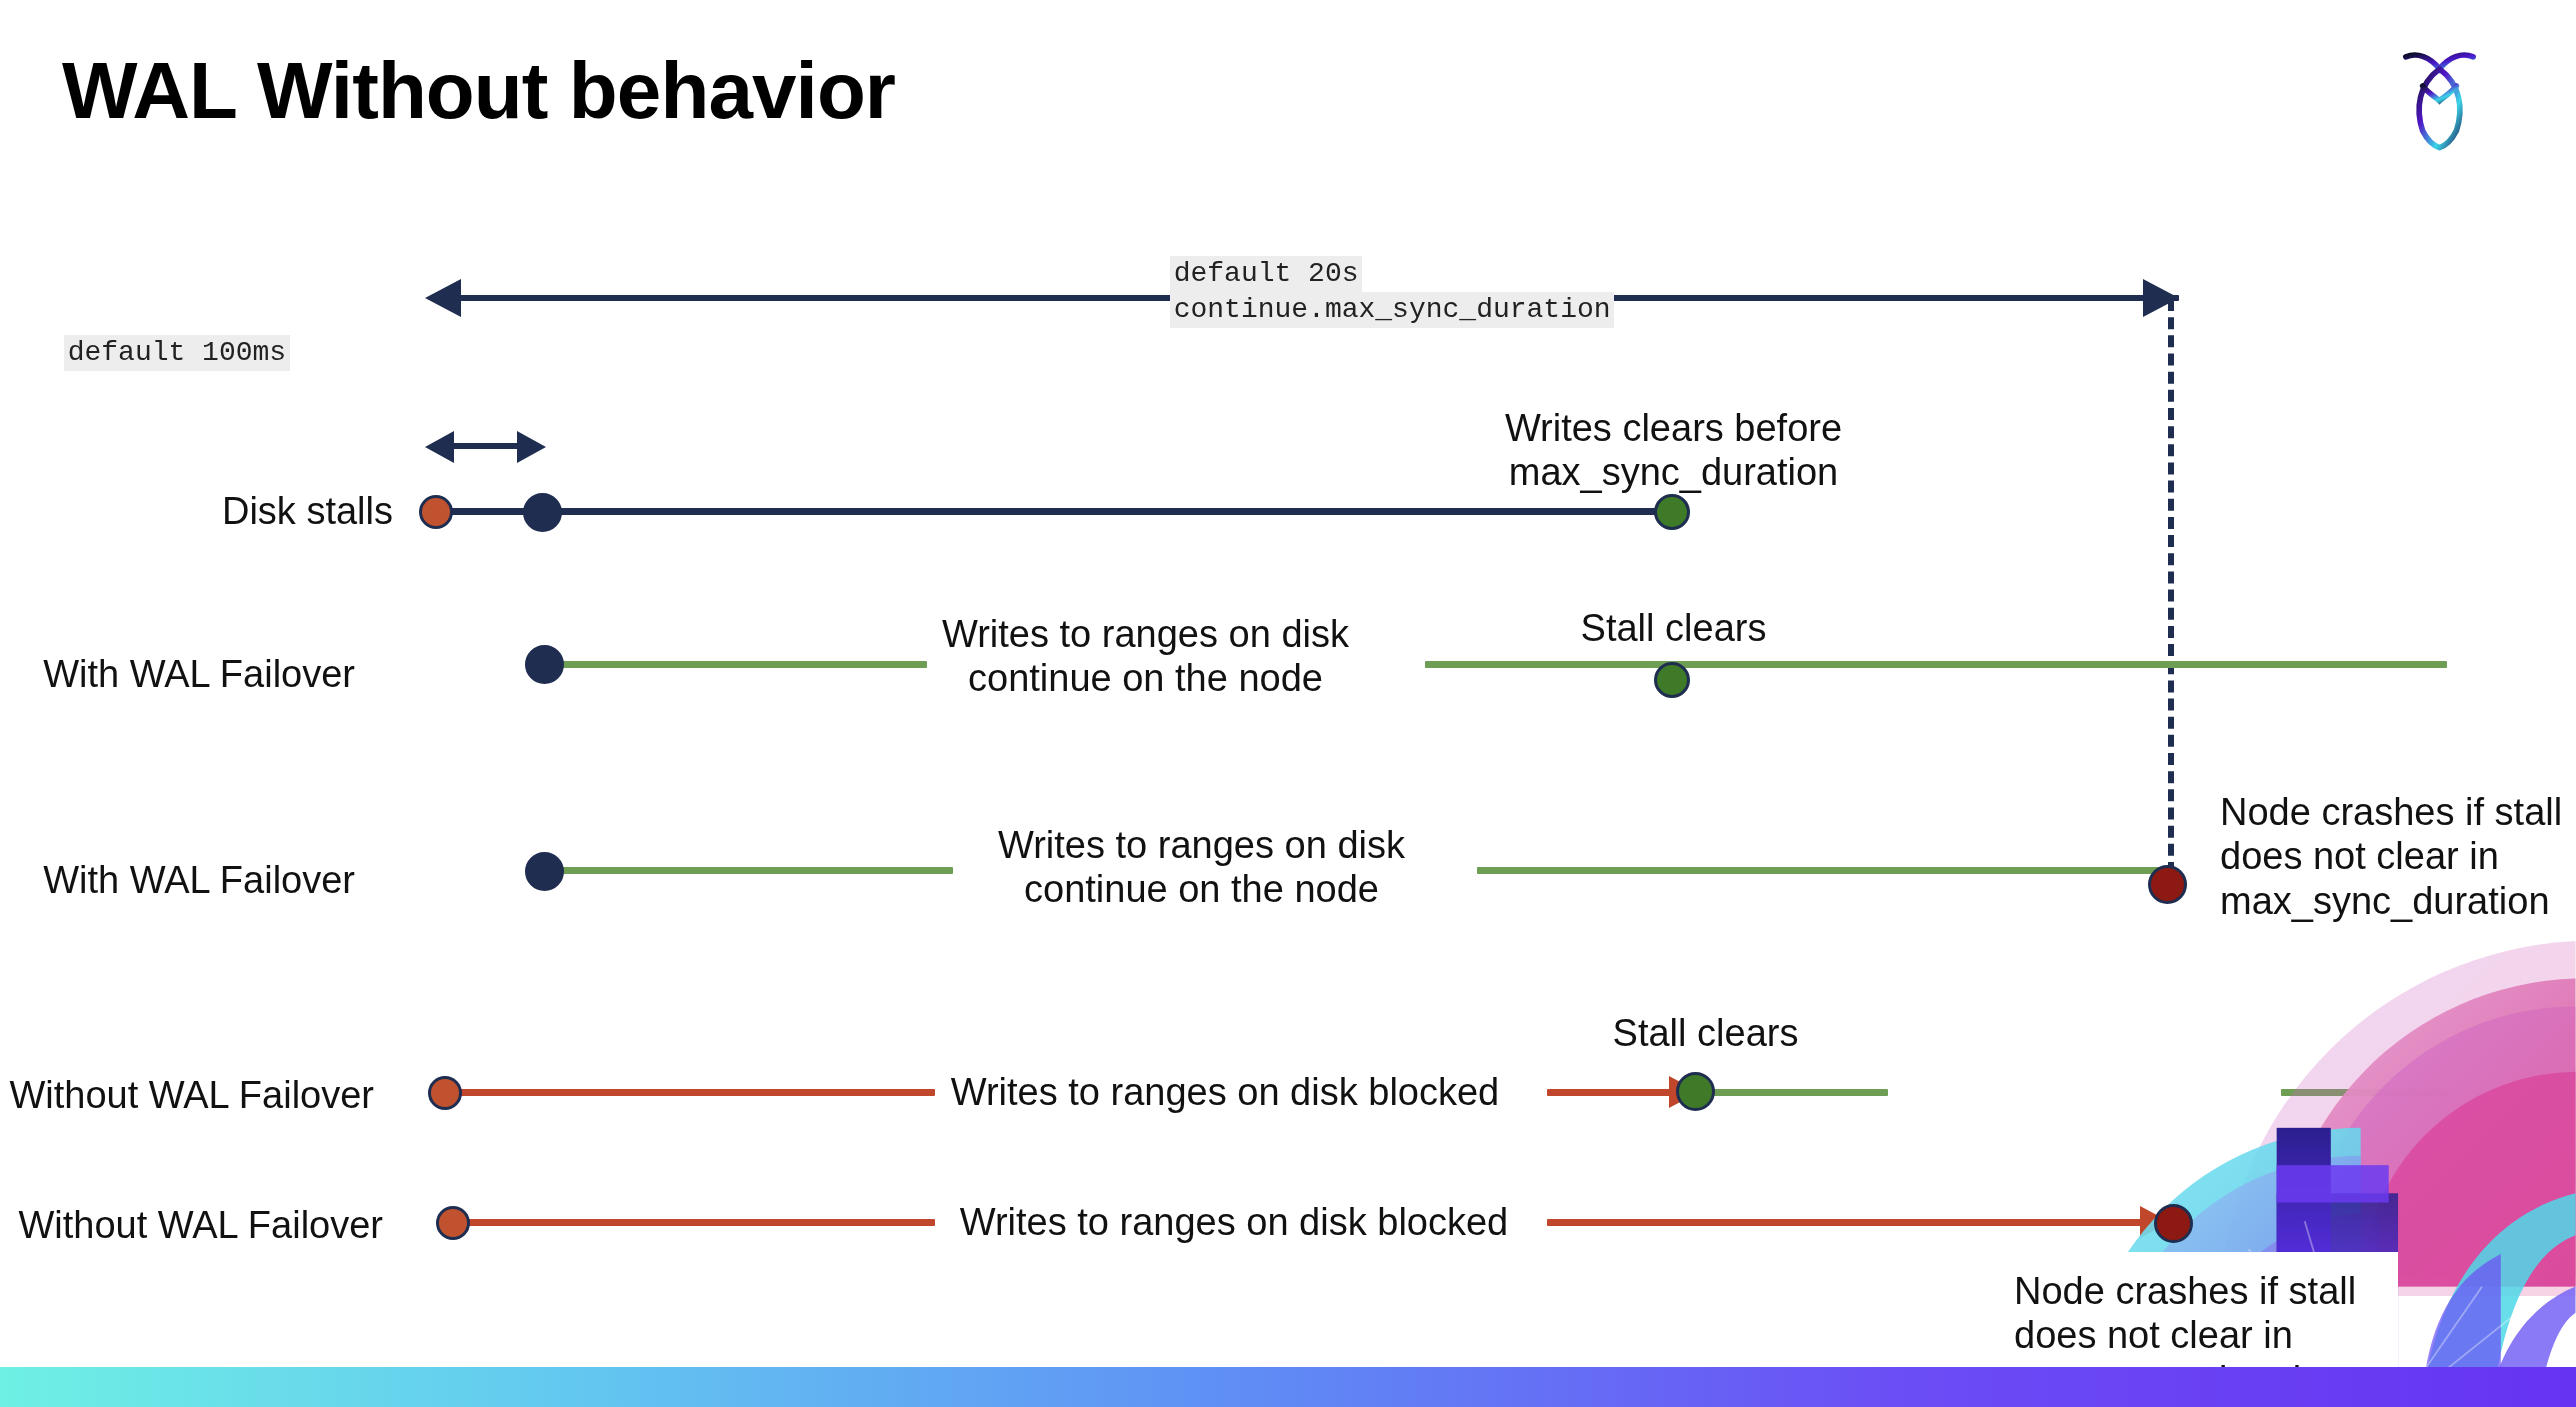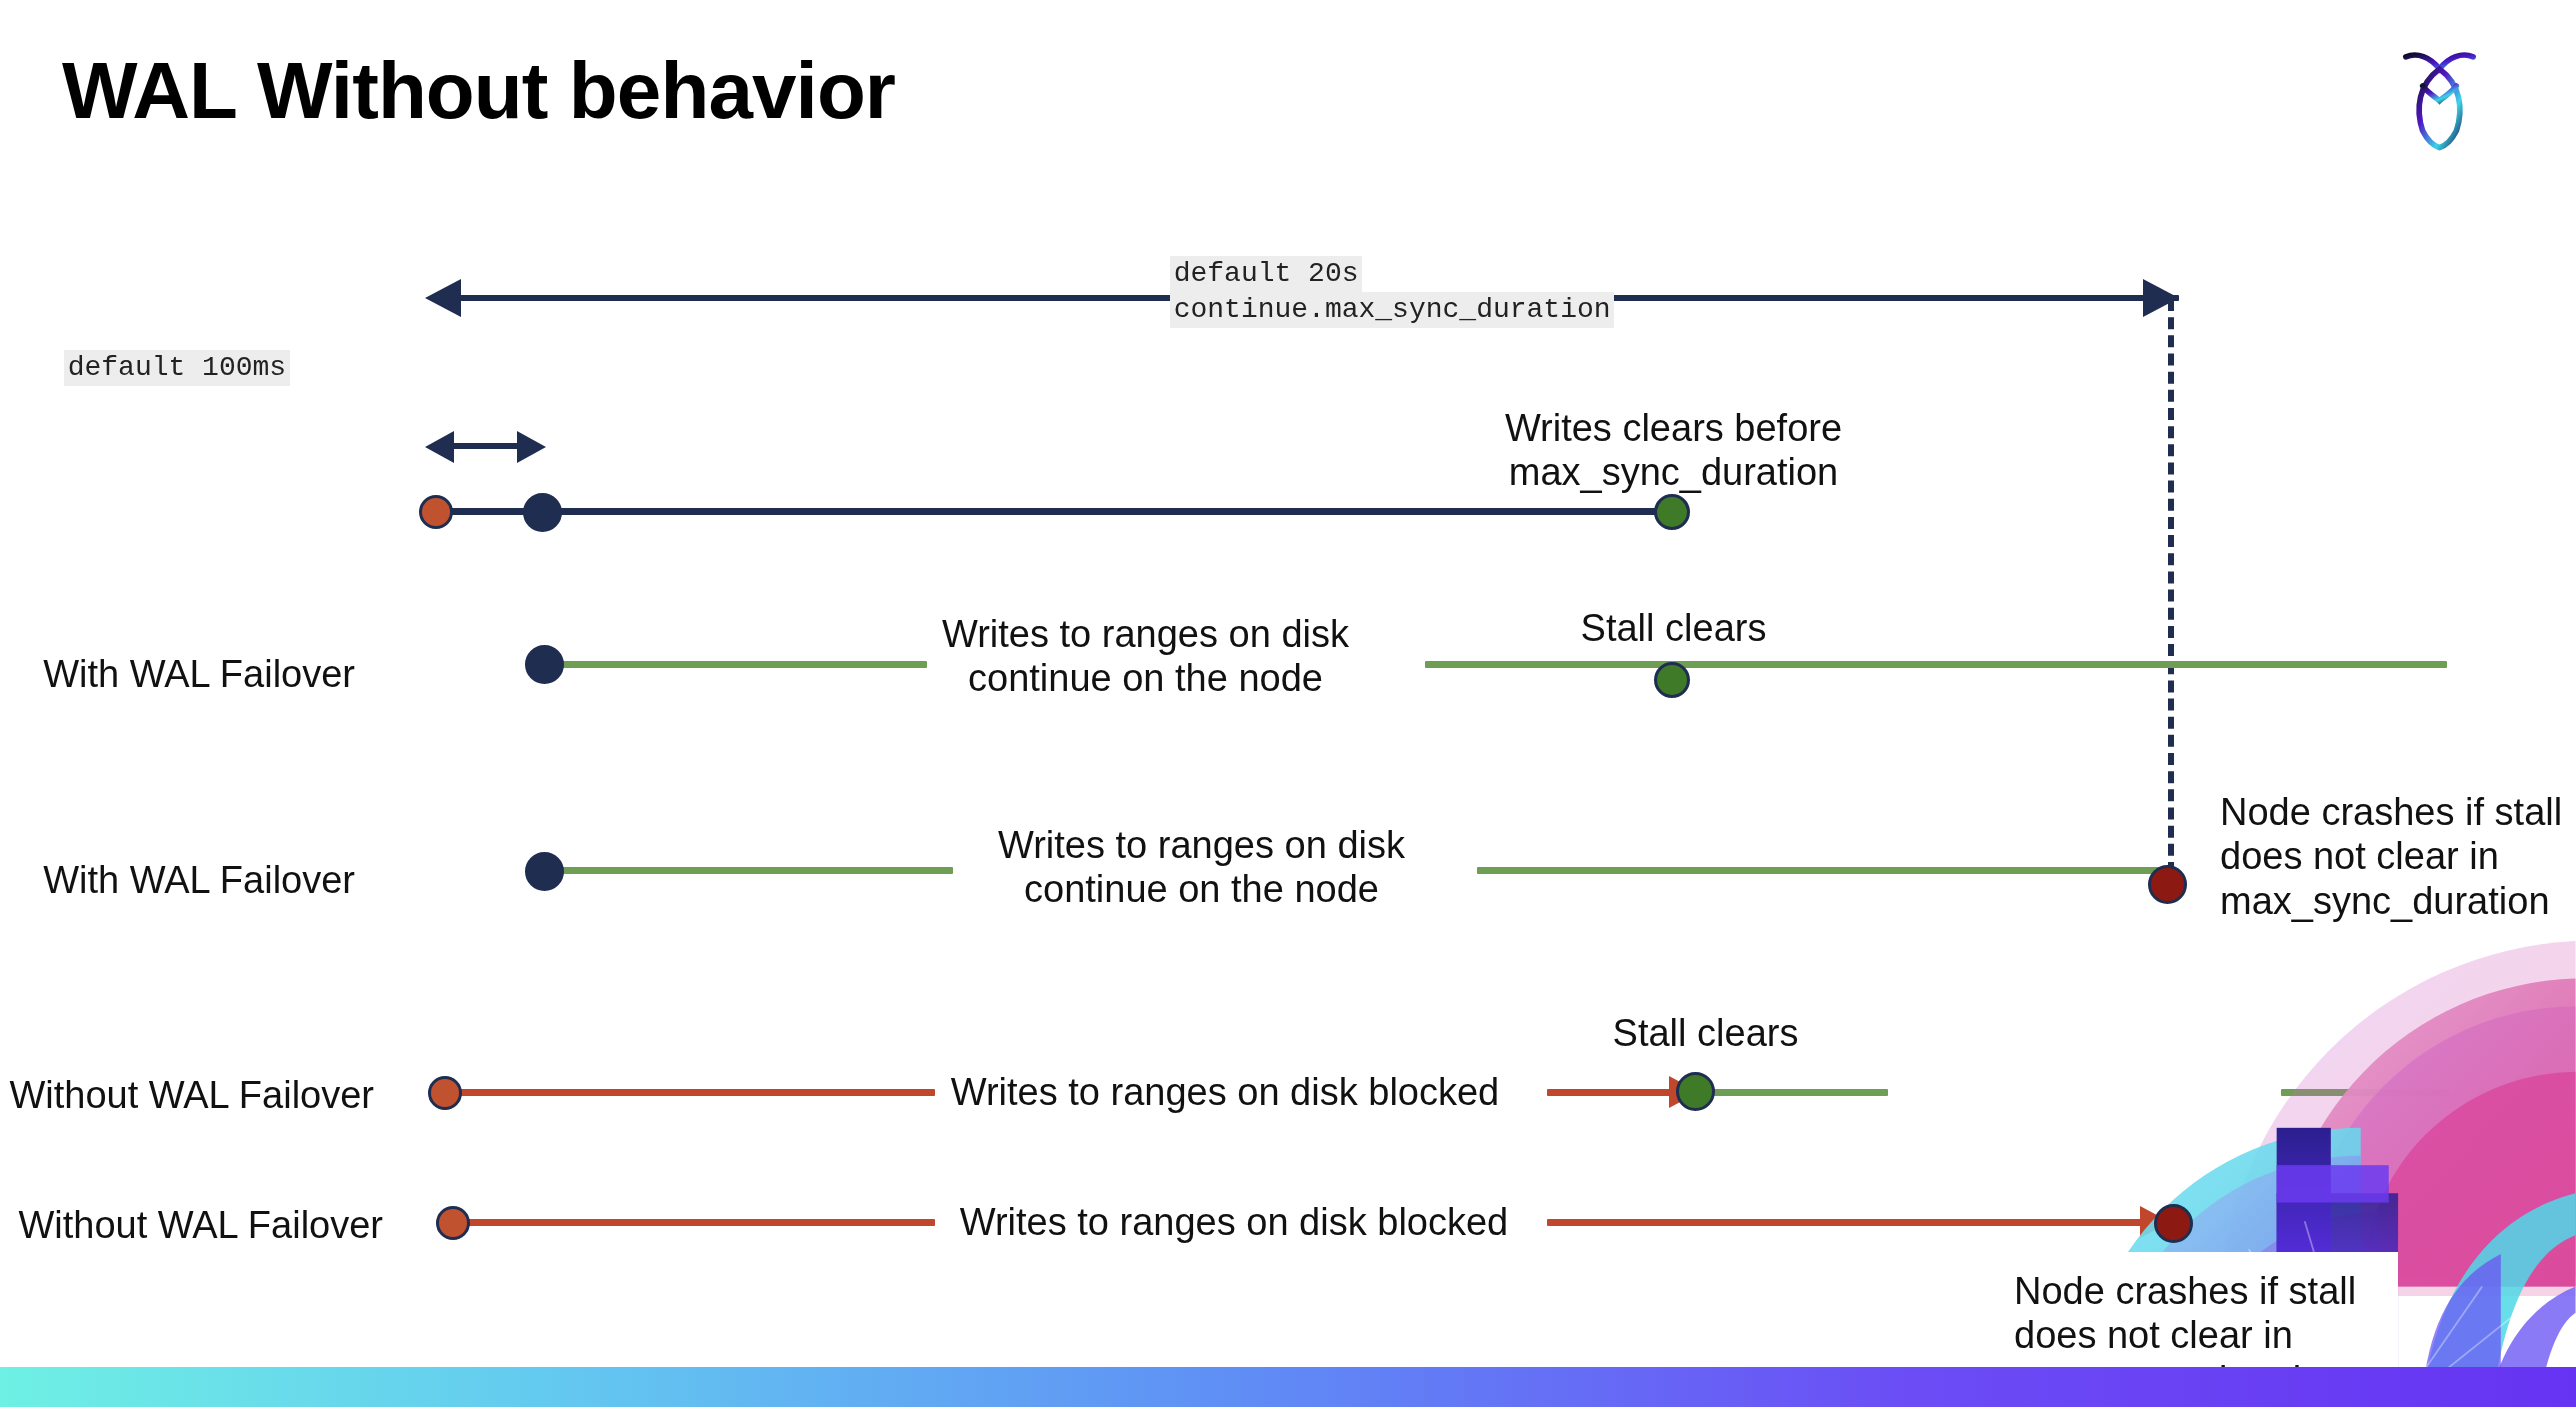--- a/index.html
+++ b/index.html
@@ -121,28 +121,29 @@
   <div class="abs hline navy" style="left:459px;top:295px;width:1720px;height:5.6px;"></div>
   <div class="abs ah ah-right" style="left:2143px;top:279px;"></div>
 
   <div class="abs codeblock" style="left:1142px;top:256px;">
     <span class="code">default 20s</span>
     <span class="code">continue.max_sync_duration</span>
   </div>
 
   <div class="abs vdash" style="left:2168px;top:299px;height:575px;"></div>
 
-  <div class="abs codeblock" style="left:36px;top:350px;">
+  <div class="abs codeblock" style="left:36px;top:335px;">
     <span class="code">default 100ms</span>
   </div>
 
   <div class="abs ah ah-left-sm" style="left:425px;top:431px;"></div>
   <div class="abs hline navy" style="left:452px;top:443px;width:67px;height:5.6px;"></div>
   <div class="abs ah ah-right-sm" style="left:517px;top:431px;"></div>
 
+  <div class="abs rowlabel" style="left:0px;top:490px;width:393px;">Disk stalls</div>
 
   <div class="abs hline navy" style="left:435px;top:508px;width:1249px;"></div>
   <div class="abs dot dot-orange" style="left:419px;top:495px;width:34px;height:34px;"></div>
   <div class="abs dot dot-navy" style="left:523px;top:493px;width:39px;height:39px;"></div>
   <div class="abs dot dot-green" style="left:1654px;top:494px;width:36px;height:36px;"></div>
 
   <div class="abs anno center" style="left:1477px;top:406px;width:393px;">Writes clears before
 max_sync_duration</div>
 
   <div class="abs rowlabel" style="left:0px;top:653px;width:355px;">With WAL Failover</div>

